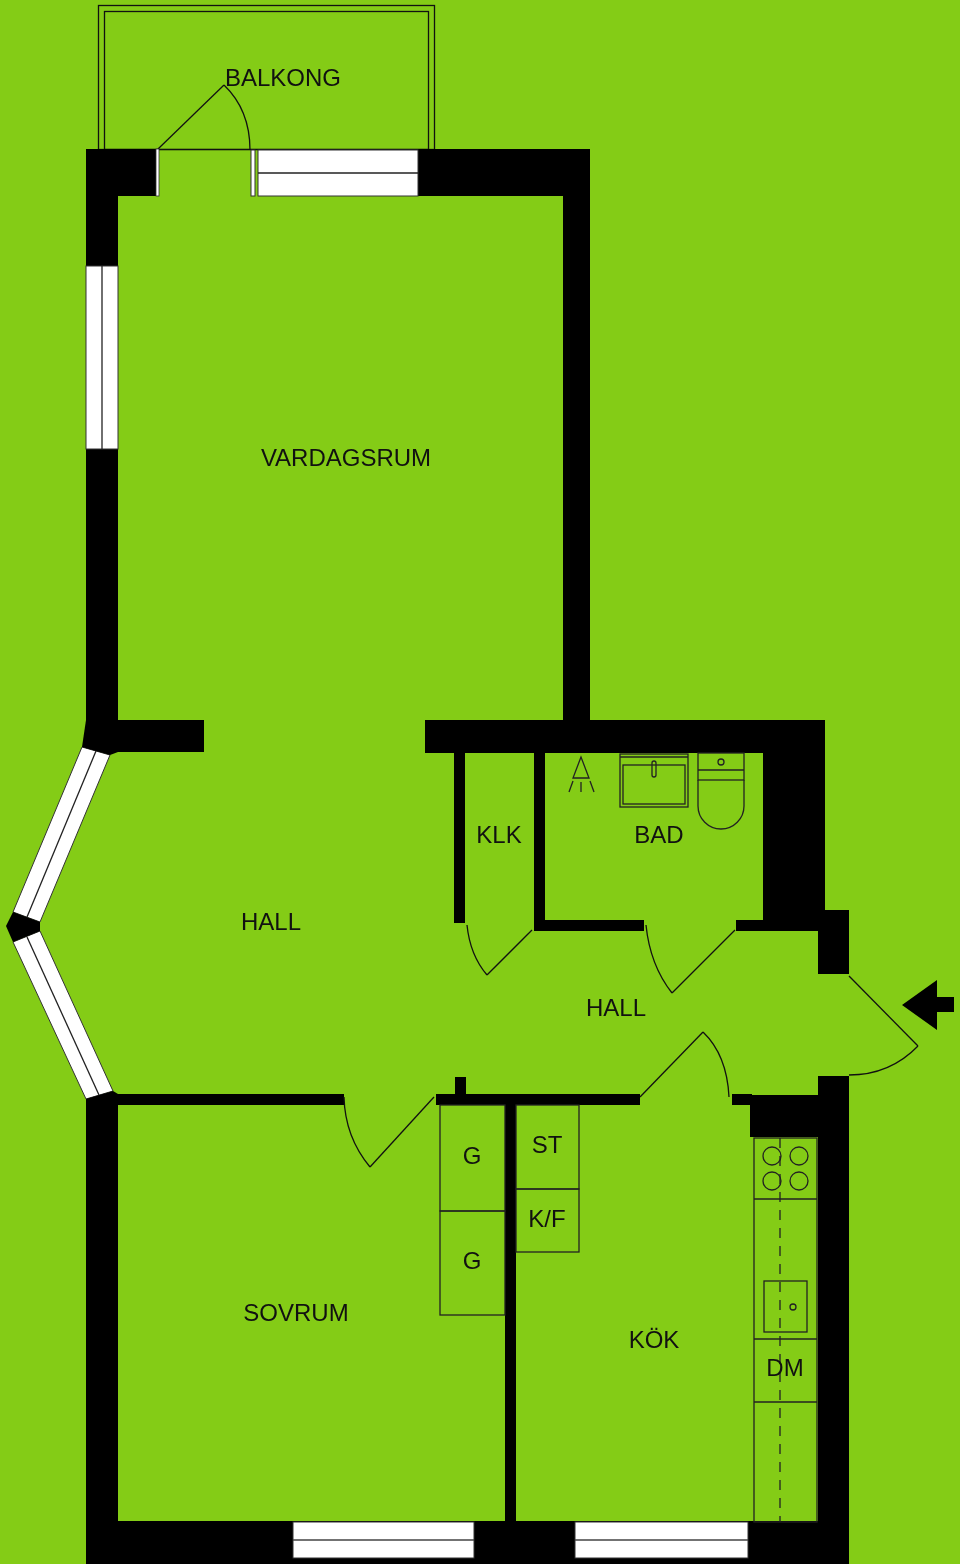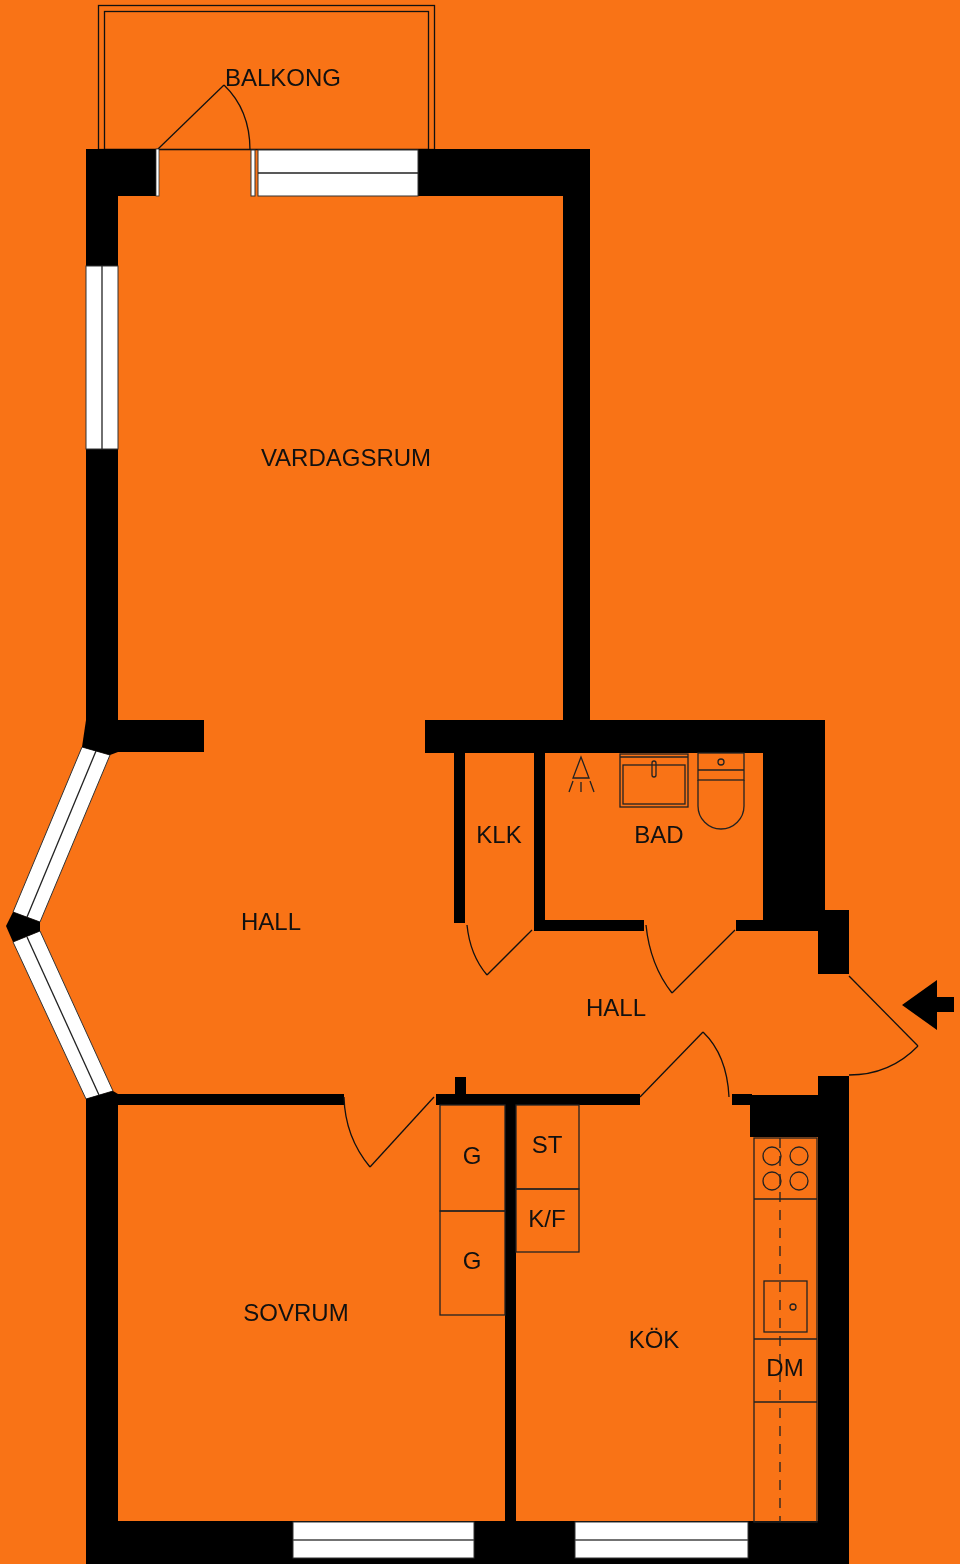--- a/index.html
+++ b/index.html
@@ -1,16 +1,16 @@
 <!DOCTYPE html>
 <html><head>
 <meta charset="utf-8">
 <style>
   html, body { margin: 0; padding: 0; background: #ddd3c7; }
-  #plan { position: relative; width: 960px; height: 1564px; background: #f97316; overflow: hidden; }
+  #plan { position: relative; width: 960px; height: 1564px; background: #84cc16; overflow: hidden; }
   svg { position: absolute; left: 0; top: 0; }
   .wall { fill: #000; }
   .win { fill: #fff; stroke: #333; stroke-width: 1; }
   .thin { fill: none; stroke: #111; stroke-width: 1.3; }
   .fix { fill: none; stroke: #222; stroke-width: 1.3; }
   .label { font-family: "Liberation Sans", sans-serif; fill: #111; font-size: 24px; text-anchor: middle; dominant-baseline: middle; }
   .small { font-size: 24px; }
 </style>
 </head>
 <body>

